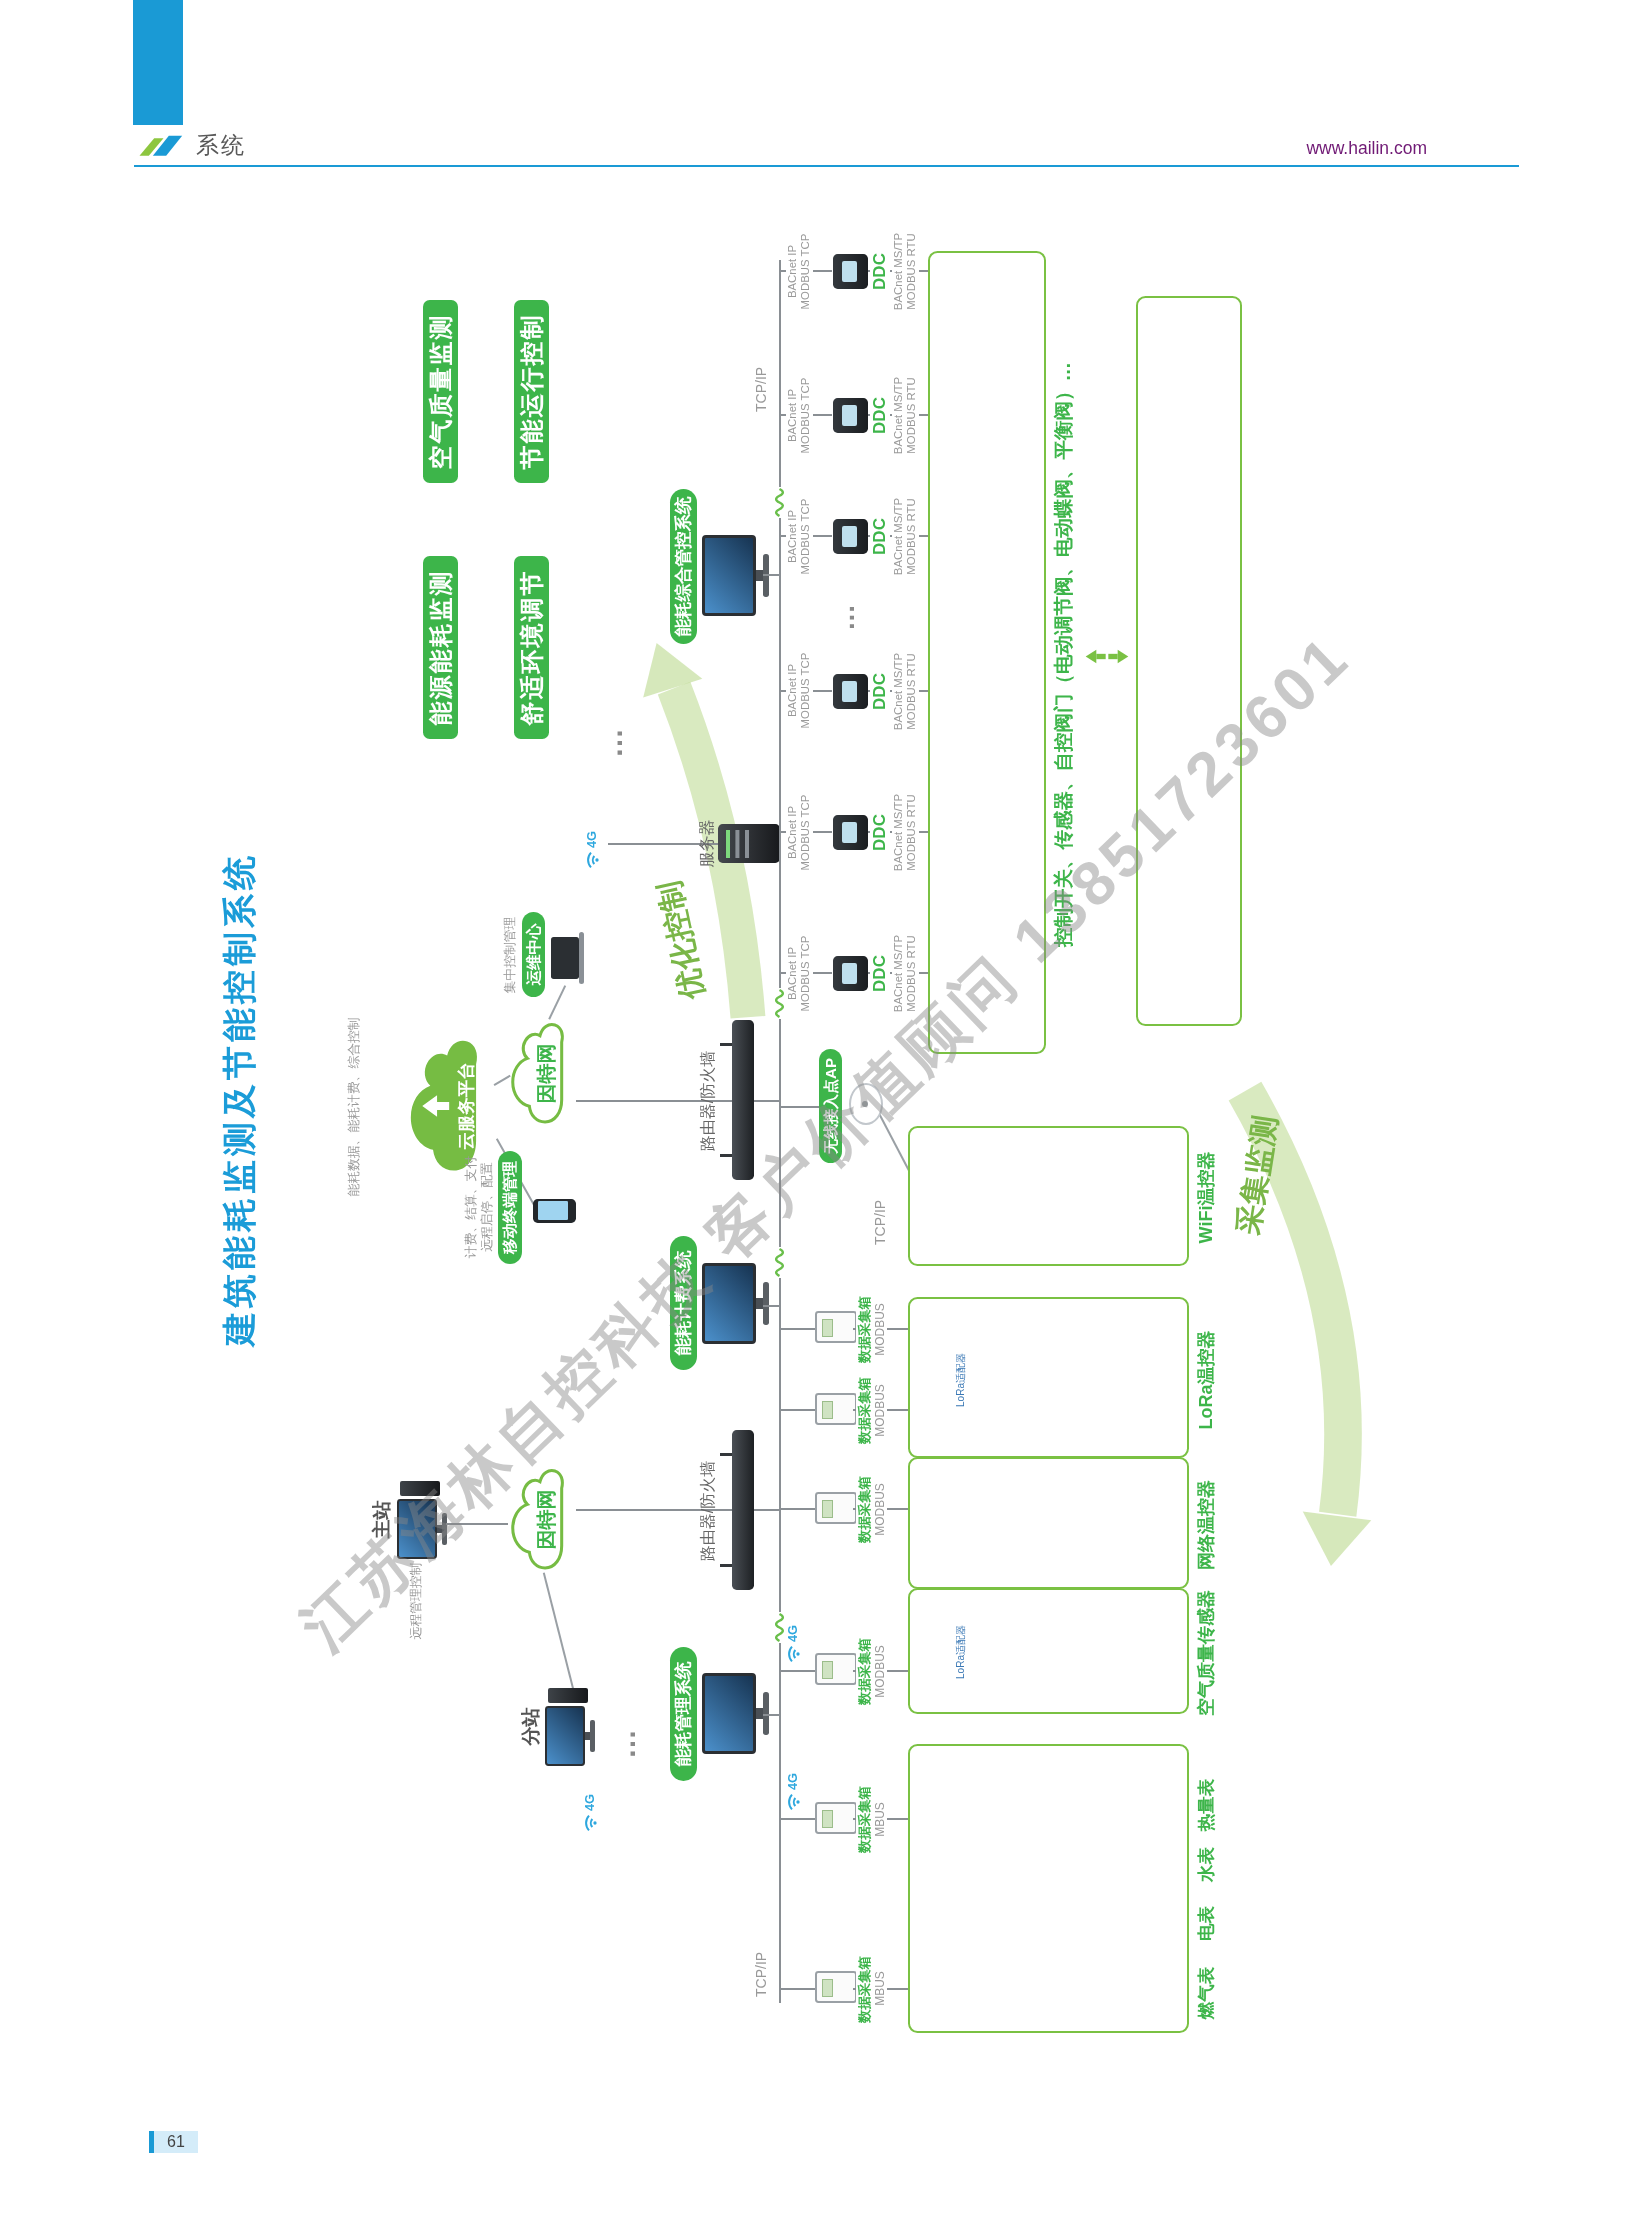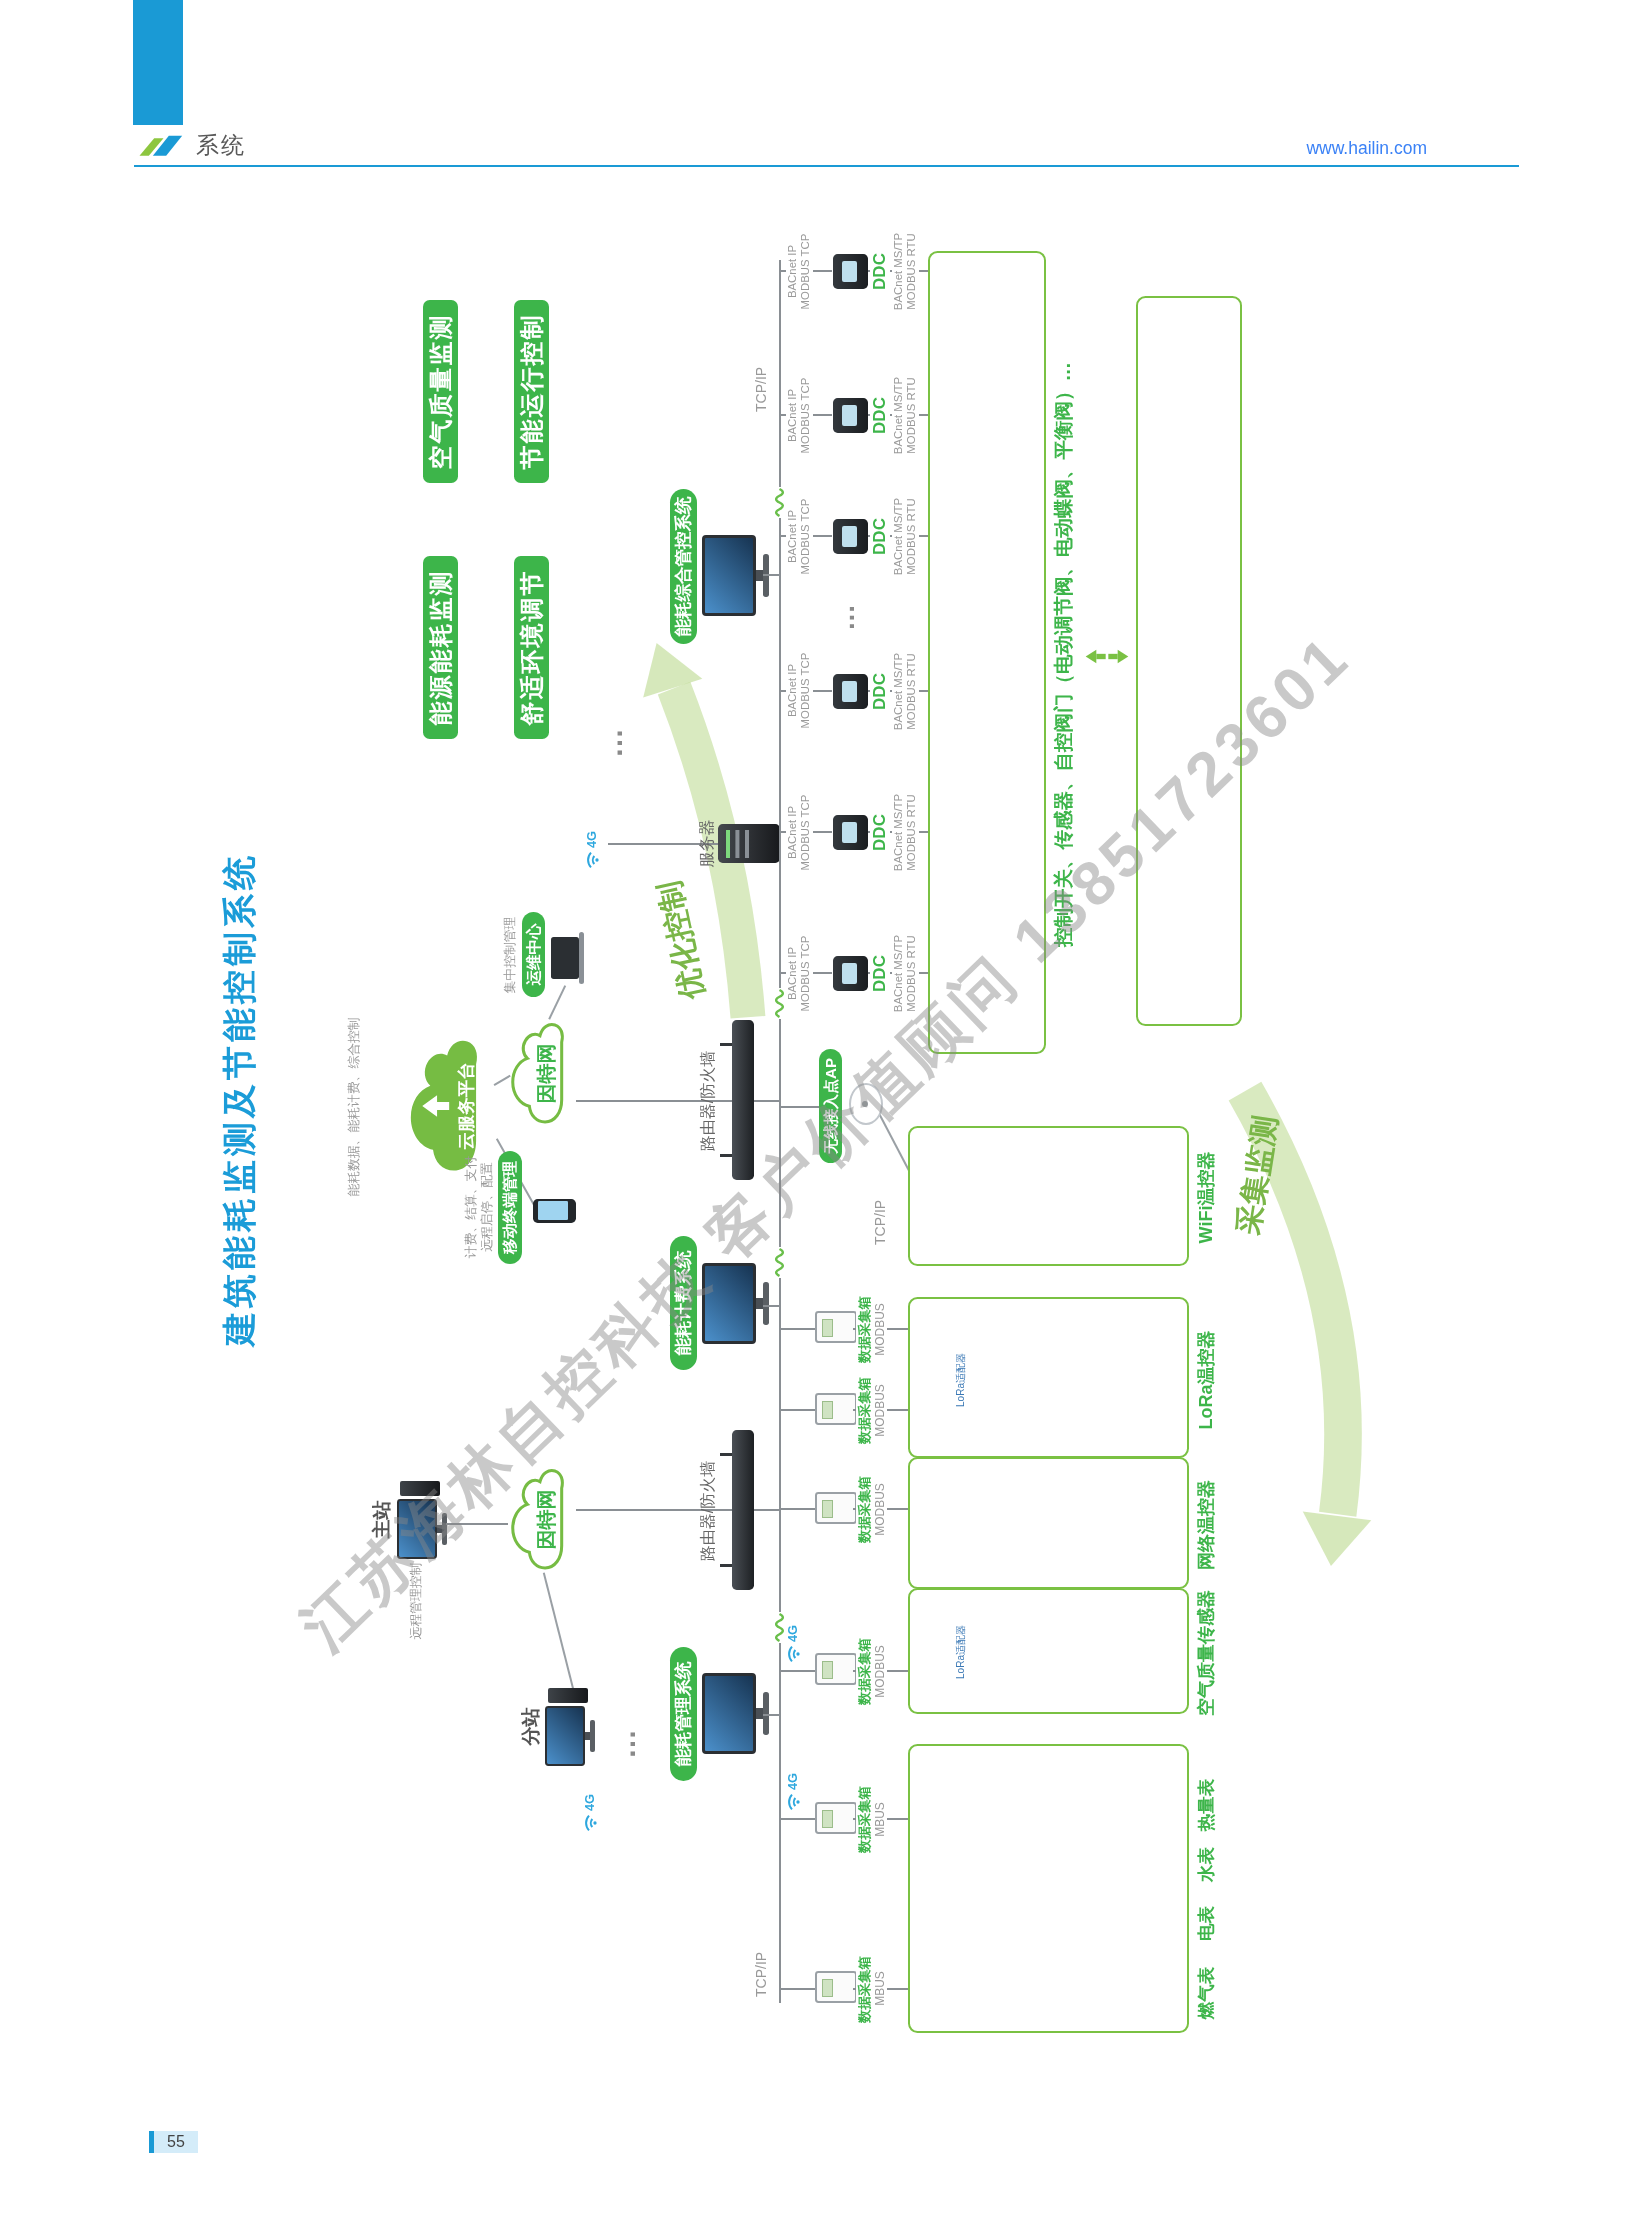--- a/index.html
+++ b/index.html
@@ -79,21 +79,21 @@
 
 <div class="abs" style="left:133px;top:0;width:50px;height:125px;background:#1a9ad5;"></div>
 <div class="abs" style="left:138px;top:133px;">
   <svg width="47" height="24" viewBox="0 0 70 36">
       <polygon points="2,34 24,8 38,8 16,34" fill="#8dc63f"></polygon>
       <polygon points="22,34 46,4 66,4 42,34" fill="#1a9ad5"></polygon>
     </svg>
 </div>
 <div class="abs" style="left:196px;top:130px;font-size:23px;color:#595959;letter-spacing:2px;">系统</div>
 <div class="abs" style="left:134px;top:165px;width:1385px;height:2px;background:#1a9ad5;"></div>
-<div class="abs" style="left:1276px;top:138px;width:151px;text-align:right;font-size:17.5px;color:#3b82f6;">www.hailin.com</div>
+<div class="abs" style="left:1276px;top:138px;width:151px;text-align:right;font-size:17.5px;color:#701a75;">www.hailin.com</div>
 
 <div class="diagram-wrap">
 <div class="landscape">
 
   <svg class="abs" width="2015" height="1498" style="left:0;top:0;z-index:0;" viewBox="0 0 3000 2230">
     <path d="M1755 908 Q2015 888 2245 798" stroke="#c0dc96" stroke-width="52" fill="none" opacity="0.6"></path>
     <polygon points="2312,772 2259,840 2231,752" fill="#c0dc96" opacity="0.65"></polygon>
     <path d="M1645 1648 Q1330 1828 1015 1786" stroke="#c0dc96" stroke-width="56" fill="none" opacity="0.6"></path>
     <polygon points="938,1776 1006,1836 1019,1734" fill="#c0dc96" opacity="0.65"></polygon>
     <g stroke="#9aa0a5" stroke-width="3" fill="none">
@@ -485,15 +485,15 @@
   <div class="abs ctr lbl-green" style="left:251px;top:1056px;width:43px;font-size:17.5px;">电表</div>
   <div class="abs ctr lbl-green" style="left:310px;top:1056px;width:43px;font-size:17.5px;">水表</div>
   <div class="abs ctr lbl-green" style="left:363px;top:1056px;width:56px;font-size:17.5px;">热量表</div>
 
 </div>
 </div>
 
 <div class="watermark">江苏海林自控科技 客户价值顾问 13851723601</div>
 
 <div class="abs" style="left:149px;top:2131px;width:44px;height:21.5px;background:#d4ecf9;border-left:5.4px solid #1a9ad5;">
-  <div class="ctr" style="font-size:16px;color:#444;line-height:21.5px;">55</div>
+  <div class="ctr" style="font-size:16px;color:#444;line-height:21.5px;">61</div>
 </div>
 
 
 </body></html>

